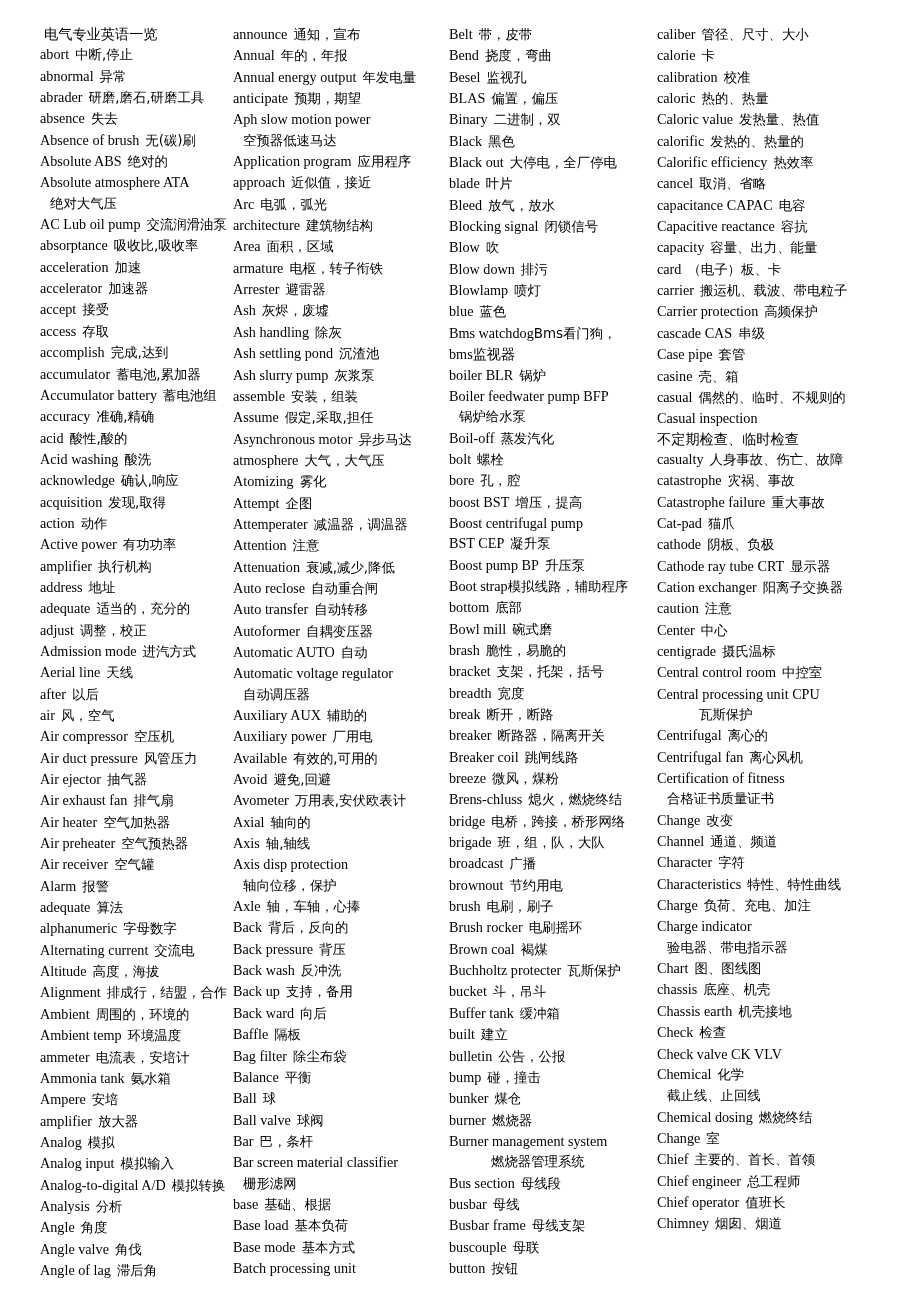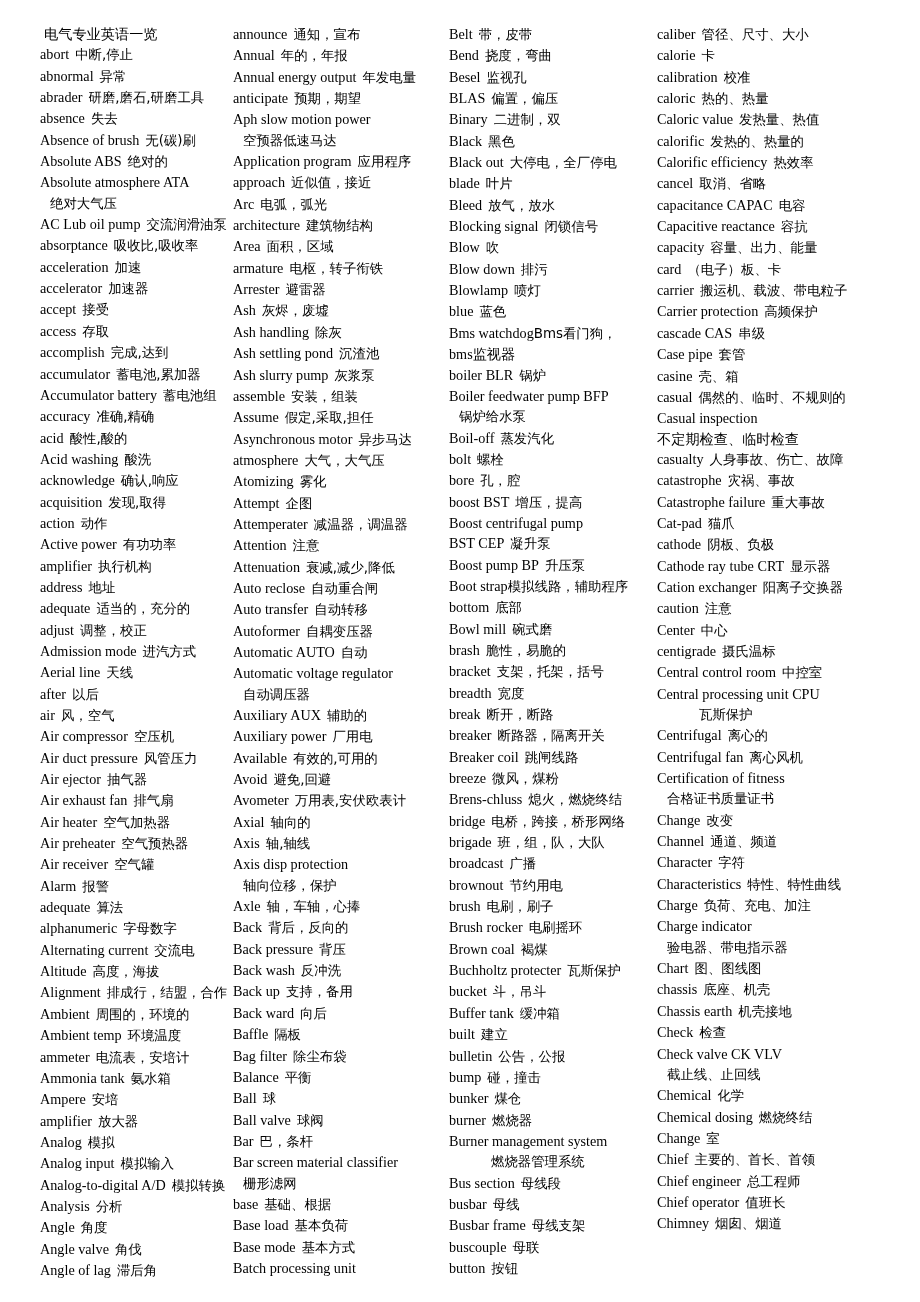--- a/index.html
+++ b/index.html
@@ -289,22 +289,22 @@
         <div class="entry"><span class="en">Character</span><span class="sp"></span><span class="zh">字符</span></div>
         <div class="entry"><span class="en">Characteristics</span><span class="sp"></span><span class="zh">特性、特性曲线</span></div>
         <div class="entry"><span class="en">Charge</span><span class="sp"></span><span class="zh">负荷、充电、加注</span></div>
         <div class="entry"><span class="en">Charge indicator</span></div>
         <div class="entry cont"><span class="zh">验电器、带电指示器</span></div>
         <div class="entry"><span class="en">Chart</span><span class="sp"></span><span class="zh">图、图线图</span></div>
         <div class="entry"><span class="en">chassis</span><span class="sp"></span><span class="zh">底座、机壳</span></div>
         <div class="entry"><span class="en">Chassis earth</span><span class="sp"></span><span class="zh">机壳接地</span></div>
         <div class="entry"><span class="en">Check</span><span class="sp"></span><span class="zh">检查</span></div>
         <div class="entry"><span class="en">Check valve CK VLV</span></div>
+        <div class="entry"><span class="en">Chemical</span><span class="sp"></span><span class="zh">化学</span></div>
         <div class="entry cont"><span class="zh">截止线、止回线</span></div>
-        <div class="entry"><span class="en">Chemical</span><span class="sp"></span><span class="zh">化学</span></div>
         <div class="entry"><span class="en">Chemical dosing</span><span class="sp"></span><span class="zh">燃烧终结</span></div>
         <div class="entry"><span class="en">Change</span><span class="sp"></span><span class="zh">室</span></div>
         <div class="entry"><span class="en">Chief</span><span class="sp"></span><span class="zh">主要的、首长、首领</span></div>
         <div class="entry"><span class="en">Chief engineer</span><span class="sp"></span><span class="zh">总工程师</span></div>
         <div class="entry"><span class="en">Chief operator</span><span class="sp"></span><span class="zh">值班长</span></div>
         <div class="entry"><span class="en">Chimney</span><span class="sp"></span><span class="zh">烟囱、烟道</span></div>
       </div>
   </div>
 </div>
 

